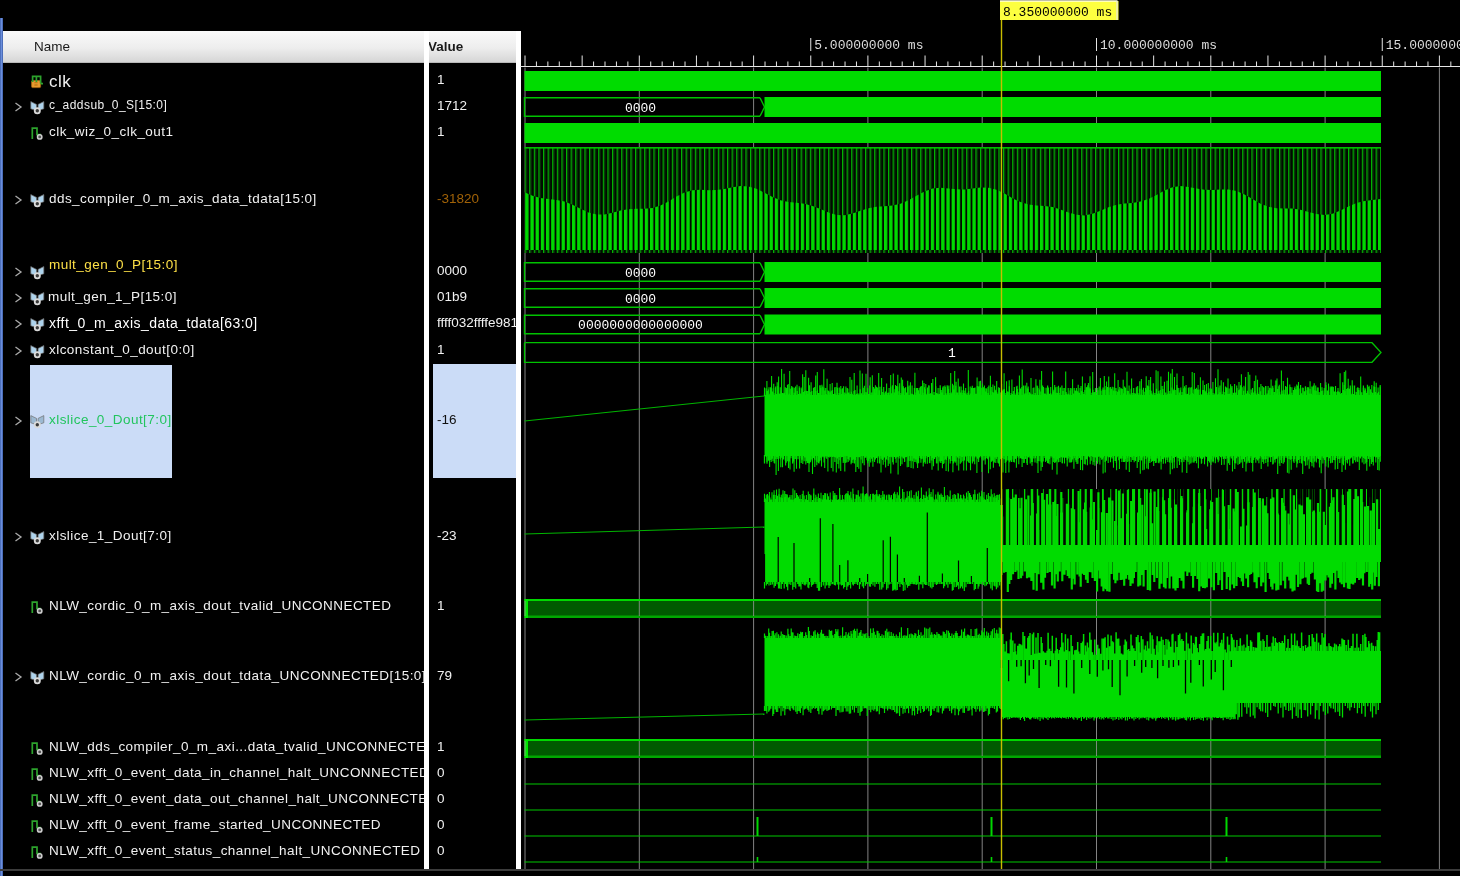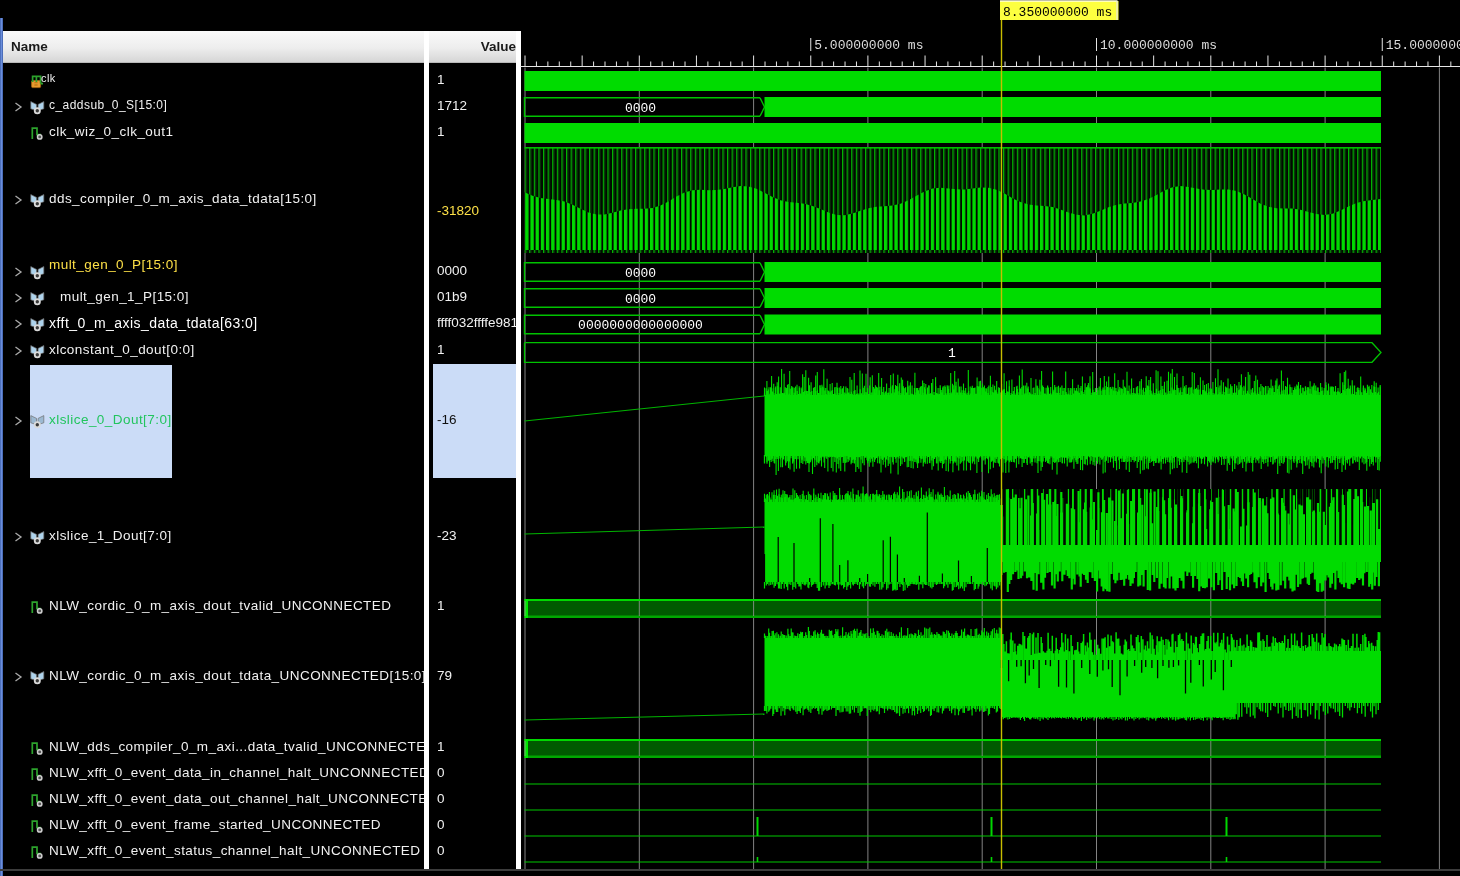--- a/index.html
+++ b/index.html
@@ -1,34 +1,34 @@
 <!DOCTYPE html>
 <html><head><meta charset="utf-8"><style>
 *{margin:0;padding:0;box-sizing:border-box}
 body{width:1460px;height:876px;background:#000;font-family:"Liberation Sans",sans-serif;position:relative;overflow:hidden}
 </style></head>
 <body>
 
 <div style="position:absolute;left:2px;top:31px;width:422px;height:32px;background:linear-gradient(#fafafa,#ededed 55%,#d6d6d6);border-bottom:1px solid #b9b9b9"></div>
 <div style="position:absolute;left:428px;top:31px;width:88px;height:32px;background:linear-gradient(#fafafa,#ededed 55%,#d6d6d6);border-bottom:1px solid #b9b9b9"></div>
-<div style="position:absolute;left:11px;top:39px;color:#1a1a1a;font-size:13.5px;font-weight:bold">Name</div>
-<div style="position:absolute;left:428px;top:39px;width:88px;text-align:right;color:#1a1a1a;font-size:13.5px;font-weight:bold">Value</div>
+<div style="position:absolute;left:34px;top:39px;color:#1a1a1a;font-size:13.5px;font-weight:normal">Name</div>
+<div style="position:absolute;left:428px;top:39px;width:88px;text-align:left;color:#1a1a1a;font-size:13.5px;font-weight:bold">Value</div>
 
 <div style="position:absolute;left:424px;top:31px;width:4.5px;height:838px;background:#fff"></div>
 <div style="position:absolute;left:516px;top:31px;width:4.5px;height:838px;background:#fff"></div>
 <div style="position:absolute;left:0px;top:18px;width:2.5px;height:858px;background:linear-gradient(90deg,#3c5ea8,#6f92e0 45%,#3c5ea8)"></div>
 <div style="position:absolute;left:0px;top:869px;width:1460px;height:1.6px;background:#3c3c3c"></div>
 <div style="position:absolute;left:30px;top:365px;width:142px;height:113px;background:#cbdcf7"></div>
 <div style="position:absolute;left:433px;top:364px;width:83px;height:114px;background:#cbdcf7"></div>
 <svg style="position:absolute;left:30px;top:74px" width="15" height="15">
     <rect x="1.6" y="6.6" width="9" height="7" rx="1" fill="#e89a30" stroke="#a96a12" stroke-width="0.8"></rect>
     <path d="M4.4,8.6 H7.6 M4.4,11 H7.6" stroke="#c07c14" stroke-width="1.3"></path>
     <path d="M2.6,8 V2.4 H6.4 V8 M6.4,2.4 H10.6 V9.6 M10.6,9.6 H13" fill="none" stroke="#2da32d" stroke-width="1.7"></path>
   </svg>
-<div style="position:absolute;left:41px;top:72px;width:375px;height:18px;overflow:hidden;white-space:nowrap;color:#f1f1f1;font-size:11px;letter-spacing:0.45px">clk</div>
+<div style="position:absolute;left:49px;top:72px;width:375px;height:18px;overflow:hidden;white-space:nowrap;color:#f1f1f1;font-size:17px;letter-spacing:0.45px">clk</div>
 <div style="position:absolute;left:437px;top:72px;width:79px;height:18px;overflow:hidden;white-space:nowrap;color:#f1f1f1;font-size:13.5px">1</div>
 <svg style="position:absolute;left:14px;top:102px" width="9" height="10">
     <path d="M1.5,1 L7,5 L1.5,9" fill="none" stroke="#ababab" stroke-width="1.3"></path>
   </svg>
 <svg style="position:absolute;left:30px;top:100px" width="15" height="15">
     <path d="M0.8,1.6 L6.5,4.4 V10.6 L0.8,8.8 Z" fill="#aed3ec" stroke="#707070" stroke-width="0.7"></path>
     <path d="M13.8,1.6 L8.1,4.4 V10.6 L13.8,8.8 Z" fill="#aed3ec" stroke="#707070" stroke-width="0.7"></path>
     <circle cx="7.3" cy="10.8" r="2.6" fill="#3a3a3a" stroke="#dadada" stroke-width="1.8"></circle>
   </svg>
 <div style="position:absolute;left:49px;top:98px;width:375px;height:18px;overflow:hidden;white-space:nowrap;color:#f1f1f1;font-size:12px;letter-spacing:0.45px">c_addsub_0_S[15:0]</div>
@@ -41,40 +41,40 @@
 <div style="position:absolute;left:437px;top:124px;width:79px;height:18px;overflow:hidden;white-space:nowrap;color:#f1f1f1;font-size:13.5px">1</div>
 <svg style="position:absolute;left:14px;top:195px" width="9" height="10">
     <path d="M1.5,1 L7,5 L1.5,9" fill="none" stroke="#ababab" stroke-width="1.3"></path>
   </svg>
 <svg style="position:absolute;left:30px;top:193px" width="15" height="15">
     <path d="M0.8,1.6 L6.5,4.4 V10.6 L0.8,8.8 Z" fill="#aed3ec" stroke="#707070" stroke-width="0.7"></path>
     <path d="M13.8,1.6 L8.1,4.4 V10.6 L13.8,8.8 Z" fill="#aed3ec" stroke="#707070" stroke-width="0.7"></path>
     <circle cx="7.3" cy="10.8" r="2.6" fill="#3a3a3a" stroke="#dadada" stroke-width="1.8"></circle>
   </svg>
 <div style="position:absolute;left:49px;top:191px;width:375px;height:18px;overflow:hidden;white-space:nowrap;color:#f1f1f1;font-size:13.5px;letter-spacing:0.45px">dds_compiler_0_m_axis_data_tdata[15:0]</div>
-<div style="position:absolute;left:437px;top:203px;width:79px;height:18px;overflow:hidden;white-space:nowrap;color:#fde047;font-size:13.5px">-31820</div>
+<div style="position:absolute;left:437px;top:191px;width:79px;height:18px;overflow:hidden;white-space:nowrap;color:#a16207;font-size:13.5px">-31820</div>
 <svg style="position:absolute;left:14px;top:267px" width="9" height="10">
     <path d="M1.5,1 L7,5 L1.5,9" fill="none" stroke="#ababab" stroke-width="1.3"></path>
   </svg>
 <svg style="position:absolute;left:30px;top:265px" width="15" height="15">
     <path d="M0.8,1.6 L6.5,4.4 V10.6 L0.8,8.8 Z" fill="#aed3ec" stroke="#707070" stroke-width="0.7"></path>
     <path d="M13.8,1.6 L8.1,4.4 V10.6 L13.8,8.8 Z" fill="#aed3ec" stroke="#707070" stroke-width="0.7"></path>
     <circle cx="7.3" cy="10.8" r="2.6" fill="#3a3a3a" stroke="#dadada" stroke-width="1.8"></circle>
   </svg>
 <div style="position:absolute;left:49px;top:257px;width:375px;height:18px;overflow:hidden;white-space:nowrap;color:#fde047;font-size:13.5px;letter-spacing:0.45px">mult_gen_0_P[15:0]</div>
 <div style="position:absolute;left:437px;top:263px;width:79px;height:18px;overflow:hidden;white-space:nowrap;color:#f1f1f1;font-size:13.5px">0000</div>
 <svg style="position:absolute;left:14px;top:293px" width="9" height="10">
     <path d="M1.5,1 L7,5 L1.5,9" fill="none" stroke="#ababab" stroke-width="1.3"></path>
   </svg>
 <svg style="position:absolute;left:30px;top:291px" width="15" height="15">
     <path d="M0.8,1.6 L6.5,4.4 V10.6 L0.8,8.8 Z" fill="#aed3ec" stroke="#707070" stroke-width="0.7"></path>
     <path d="M13.8,1.6 L8.1,4.4 V10.6 L13.8,8.8 Z" fill="#aed3ec" stroke="#707070" stroke-width="0.7"></path>
     <circle cx="7.3" cy="10.8" r="2.6" fill="#3a3a3a" stroke="#dadada" stroke-width="1.8"></circle>
   </svg>
-<div style="position:absolute;left:60px;top:289px;width:375px;height:18px;overflow:hidden;white-space:nowrap;color:#f1f1f1;font-size:13.5px;letter-spacing:0.45px">mult_gen_1_P[15:0]</div>
+<div style="position:absolute;left:48px;top:289px;width:375px;height:18px;overflow:hidden;white-space:nowrap;color:#f1f1f1;font-size:13.5px;letter-spacing:0.45px">mult_gen_1_P[15:0]</div>
 <div style="position:absolute;left:437px;top:289px;width:79px;height:18px;overflow:hidden;white-space:nowrap;color:#f1f1f1;font-size:13.5px">01b9</div>
 <svg style="position:absolute;left:14px;top:319px" width="9" height="10">
     <path d="M1.5,1 L7,5 L1.5,9" fill="none" stroke="#ababab" stroke-width="1.3"></path>
   </svg>
 <svg style="position:absolute;left:30px;top:317px" width="15" height="15">
     <path d="M0.8,1.6 L6.5,4.4 V10.6 L0.8,8.8 Z" fill="#aed3ec" stroke="#707070" stroke-width="0.7"></path>
     <path d="M13.8,1.6 L8.1,4.4 V10.6 L13.8,8.8 Z" fill="#aed3ec" stroke="#707070" stroke-width="0.7"></path>
     <circle cx="7.3" cy="10.8" r="2.6" fill="#3a3a3a" stroke="#dadada" stroke-width="1.8"></circle>
   </svg>
 <div style="position:absolute;left:49px;top:315px;width:375px;height:18px;overflow:hidden;white-space:nowrap;color:#ffffff;font-size:14px;letter-spacing:0.45px">xfft_0_m_axis_data_tdata[63:0]</div>

